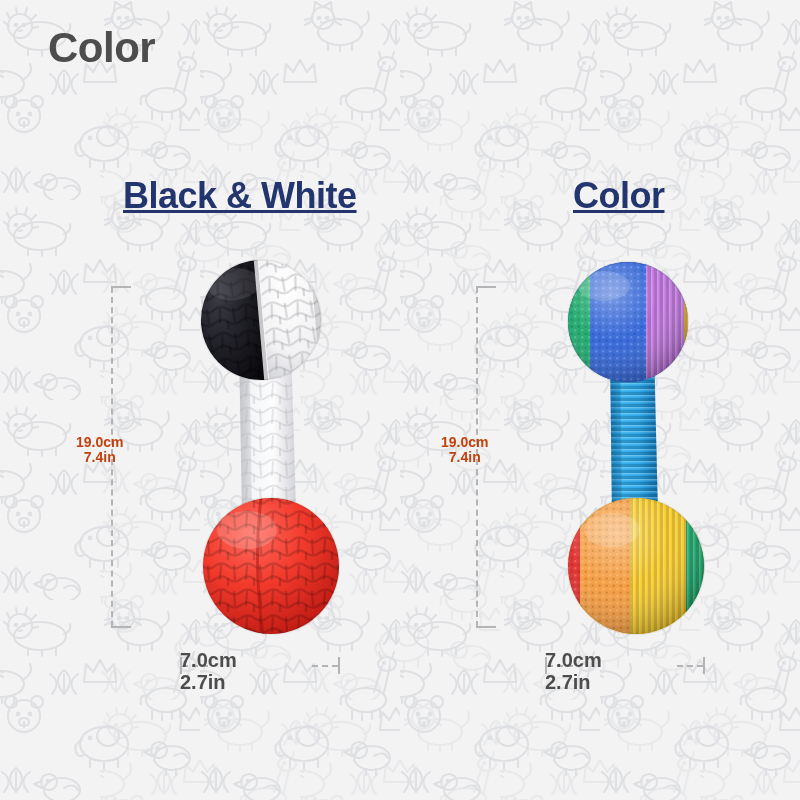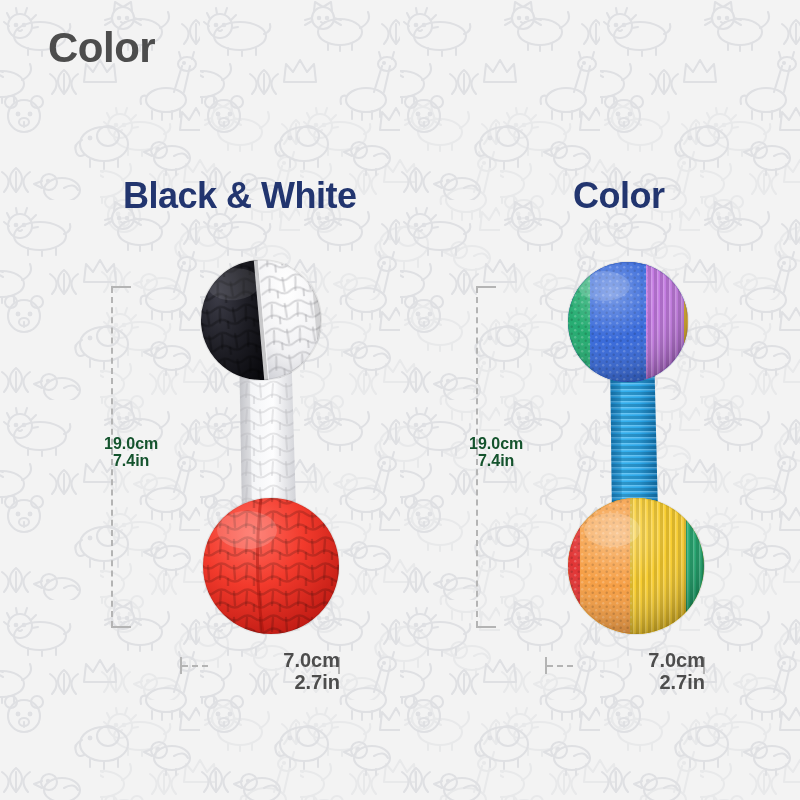--- a/index.html
+++ b/index.html
@@ -31,20 +31,21 @@
   }
   .col-title {
     position:absolute;
     top:175px;
     font-size:36px;
     font-weight:bold;
     color:#22356f;
     letter-spacing:-0.5px;
     z-index:5;
     white-space:nowrap;
+    text-decoration:underline;
   }
   #title-bw { left:123px; }
   #title-color { left:573px; }
 
   
   .toy-stage {
     position:absolute;
     top:248px;
     width:230px; height:400px;
     z-index:4;
@@ -68,27 +69,26 @@
     background:#b4b4b4;
   }
   .dim-v::before { top:-1px; }
   .dim-v::after  { bottom:-1px; }
   #dim-v-bw    { left:111px; top:287px; }
   #dim-v-color { left:476px; top:287px; }
 
   .dim-v-label {
     position:absolute;
     z-index:7;
-    font-size:16px;
+    font-size:14px;
     font-weight:bold;
-    color:#14532d;
+    color:#c2410c;
     line-height:1.08;
     text-align:center;
     white-space:nowrap;
-    margin-left:28px;
   }
   #dim-v-label-bw    { left:76px;  top:435px; }
   #dim-v-label-color { left:441px; top:435px; }
 
   
   .dim-h-wrap {
     position:absolute;
     z-index:6;
     width:160px; height:52px;
   }
@@ -107,21 +107,21 @@
     position:absolute;
     top:7px; width:2px; height:17px;
     background:#b4b4b4;
   }
   .dim-h-cap.left  { left:0px; }
   .dim-h-cap.right { right:0px; }
 
   .dim-h-label {
     position:absolute;
     left:0; top:0; width:160px;
-    text-align:right;
+    text-align:left;
     font-size:20px;
     font-weight:bold;
     color:#4d4d4d;
     line-height:1.08;
     white-space:nowrap;
   }
 </style>
 </head>
 <body>
 

